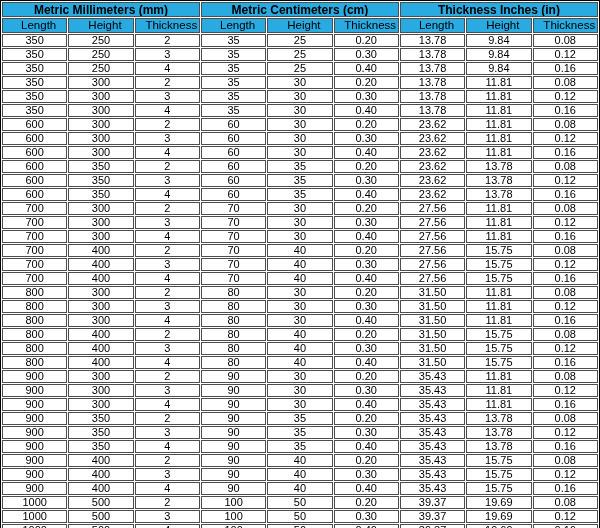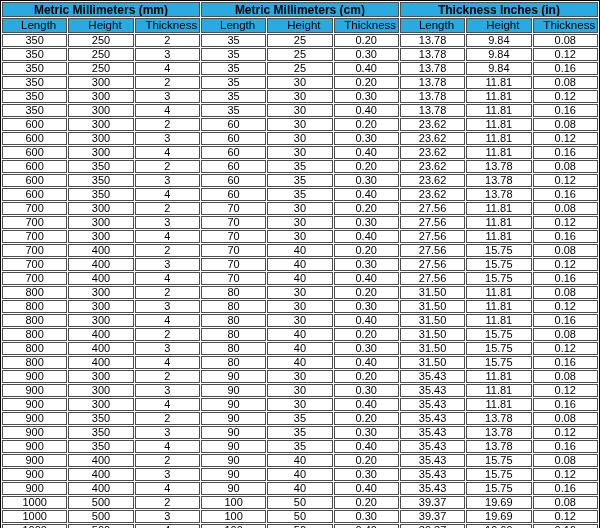--- a/index.html
+++ b/index.html
@@ -63,21 +63,21 @@
     <col style="width:11.11%">
       <col style="width:11.11%">
       <col style="width:11.11%">
     <col style="width:11.11%">
       <col style="width:11.11%">
       <col style="width:11.12%">
   </colgroup>
   <thead>
     <tr>
       <th class="group-header" colspan="3">Metric Millimeters (mm)</th>
-      <th class="group-header" colspan="3">Metric Millimeters (cm)</th>
+      <th class="group-header" colspan="3">Metric Centimeters (cm)</th>
       <th class="group-header" colspan="3">Thickness Inches (in)</th>
     </tr>
     <tr>
       <th class="col-header">Length</th>
       <th class="col-header">Height</th>
       <th class="col-header">Thickness</th>
       <th class="col-header">Length</th>
       <th class="col-header">Height</th>
       <th class="col-header">Thickness</th>
       <th class="col-header">Length</th>

